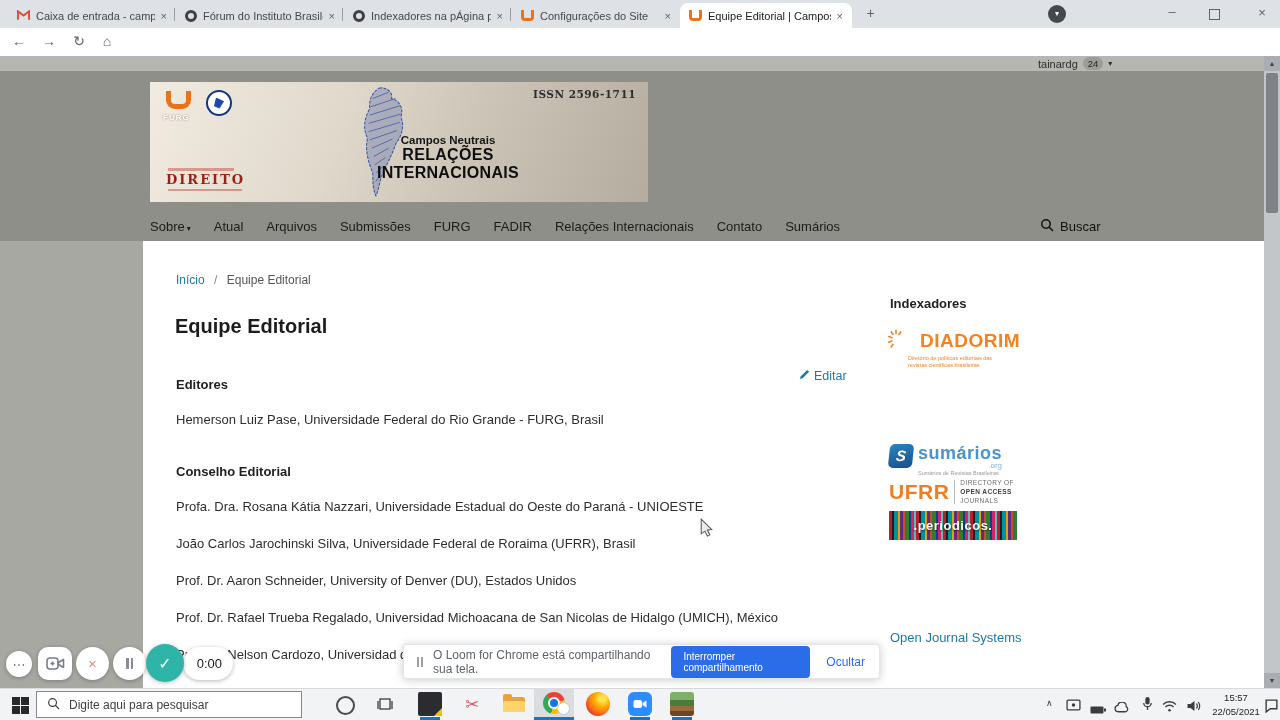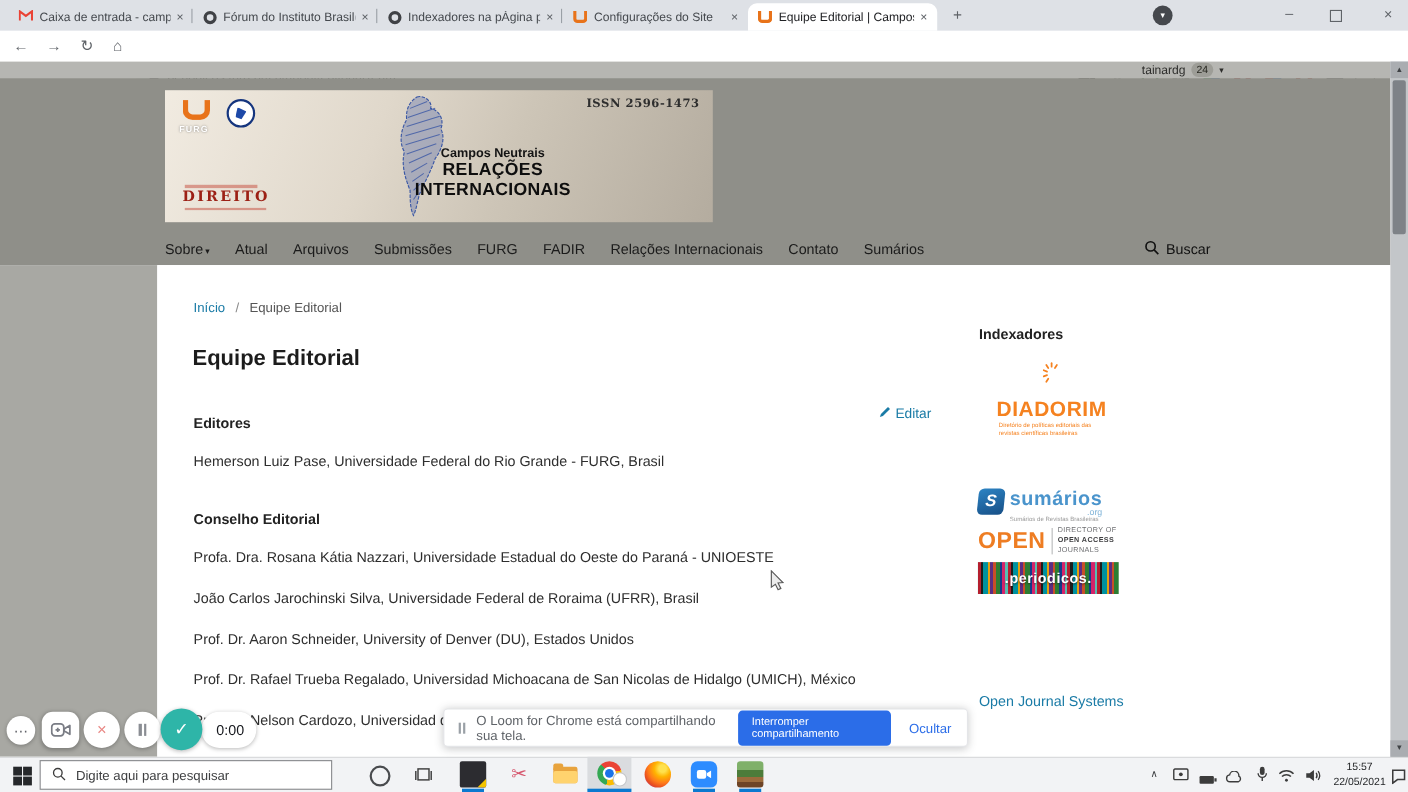--- a/index.html
+++ b/index.html
@@ -99,21 +99,21 @@
   #secEditores{top:377px;}
   #secConselho{top:464px;}
   .mem{position:absolute;left:176px;font-size:13px;color:#2e2e2e;white-space:nowrap;}
   #mem0{top:412px}
   #memb0{top:499px}#memb1{top:536px}#memb2{top:573px}#memb3{top:610px}#memb4{top:647px}
   #cursor{position:absolute;left:700px;top:518px;z-index:20;}
 
   
   #sidehead{position:absolute;left:890px;top:296px;font-size:13px;font-weight:bold;color:#222;}
   #diadorim{position:absolute;left:888px;top:327px;width:136px;}
-  #diadorimRow{display:flex;align-items:center;gap:6px;flex-direction:column;}
+  #diadorimRow{display:flex;align-items:center;gap:16px;}
   #diadorimName{font-size:19px;font-weight:bold;color:#f58220;letter-spacing:.5px;}
   #diadorimSub{font-size:5.5px;color:#f58220;margin-left:20px;width:102px;line-height:1.3;}
   #glogo{position:absolute;left:898px;top:386px;width:112px;text-align:center;}
   #glogoText{font-size:27px;font-weight:600;letter-spacing:-1px;line-height:1;}
   #glogoSub{font-size:11px;font-weight:bold;color:#d93025;letter-spacing:1px;margin-top:-2px;}
   #sumarios{position:absolute;left:889px;top:444px;display:flex;gap:5px;align-items:flex-start;}
   #sumS{width:24px;height:24px;background:linear-gradient(160deg,#2d84c4,#174f86);border-radius:5px;color:#fff;
         font-weight:bold;font-size:15px;font-style:italic;text-align:center;line-height:24px;transform:skewX(-6deg);}
   #sumName{font-size:18px;color:#4a94cc;font-weight:bold;letter-spacing:.5px;line-height:1;}
   #sumOrg{font-size:8px;color:#7fb3d8;text-align:right;margin-top:-1px;}
@@ -318,21 +318,21 @@
             <line x1="32" y1="78" x2="42" y2="71"></line>
               <line x1="33" y1="86" x2="39" y2="80"></line>
             <line x1="33" y1="94" x2="37" y2="88"></line>
           </g>
         </svg>
       </div>
       <div id="bantitle">
         <div id="bt1">Campos Neutrais</div>
         <div id="bt3">RELAÇÕES INTERNACIONAIS</div>
       </div>
-      <div id="issn">ISSN 2596-1473</div>
+      <div id="issn">ISSN 2596-1711</div>
     </div>
   </div>
 
   <div id="navrow">
     <span class="navitem"><span>Sobre</span><span id="navcaret">▾</span></span>
     <span class="navitem">Atual</span>
     <span class="navitem">Arquivos</span>
     <span class="navitem">Submissões</span>
     <span class="navitem">FURG</span>
     <span class="navitem">FADIR</span>
@@ -405,21 +405,21 @@
   <div id="sumarios">
     <span id="sumS">S</span>
     <span>
       <div id="sumName">sumários</div>
       <div id="sumOrg">.org</div>
       <div id="sumSub">Sumários de Revistas Brasileiras</div>
     </span>
   </div>
 
   <div id="doaj">
-    <span id="doajName">OPEN</span>
+    <span id="doajName">UFRR</span>
     <span>
       <div class="doajLine">DIRECTORY OF</div>
       <div class="doajLine" id="doajL2">OPEN ACCESS</div>
       <div class="doajLine">JOURNALS</div>
     </span>
   </div>
 
   <div id="periodicos">
     <span id="periodicosText">.periodicos.</span>
   </div>

